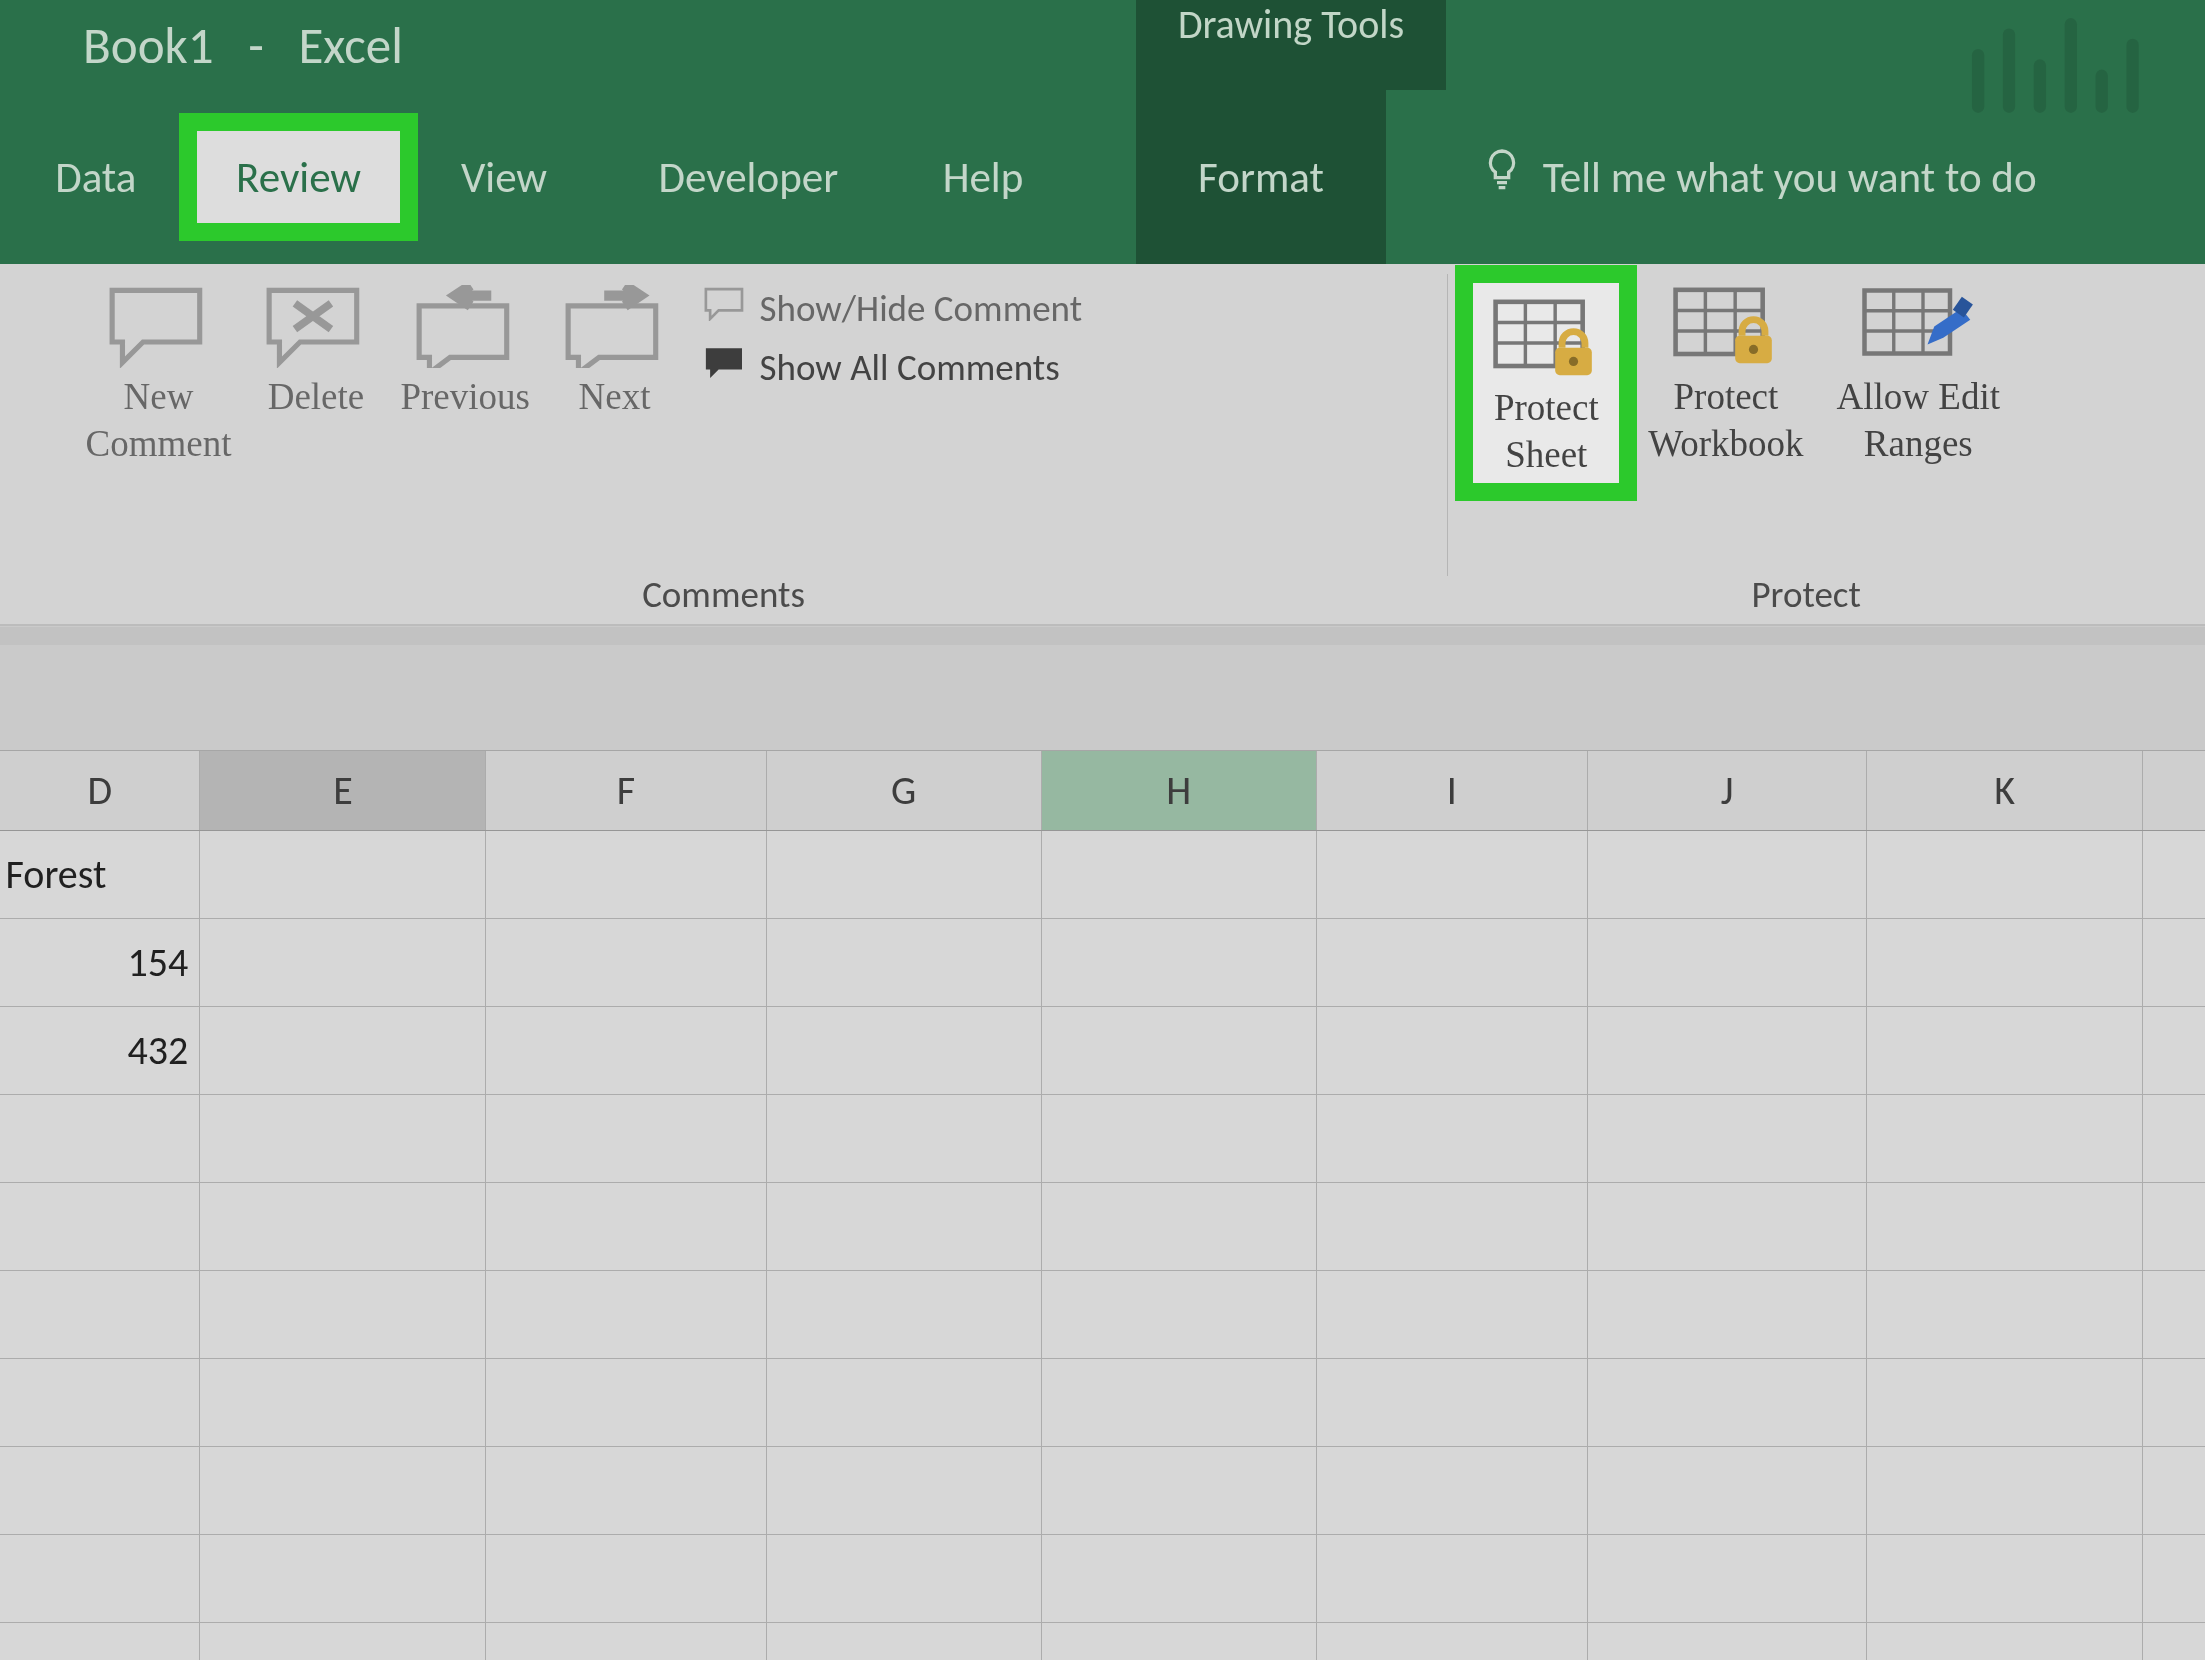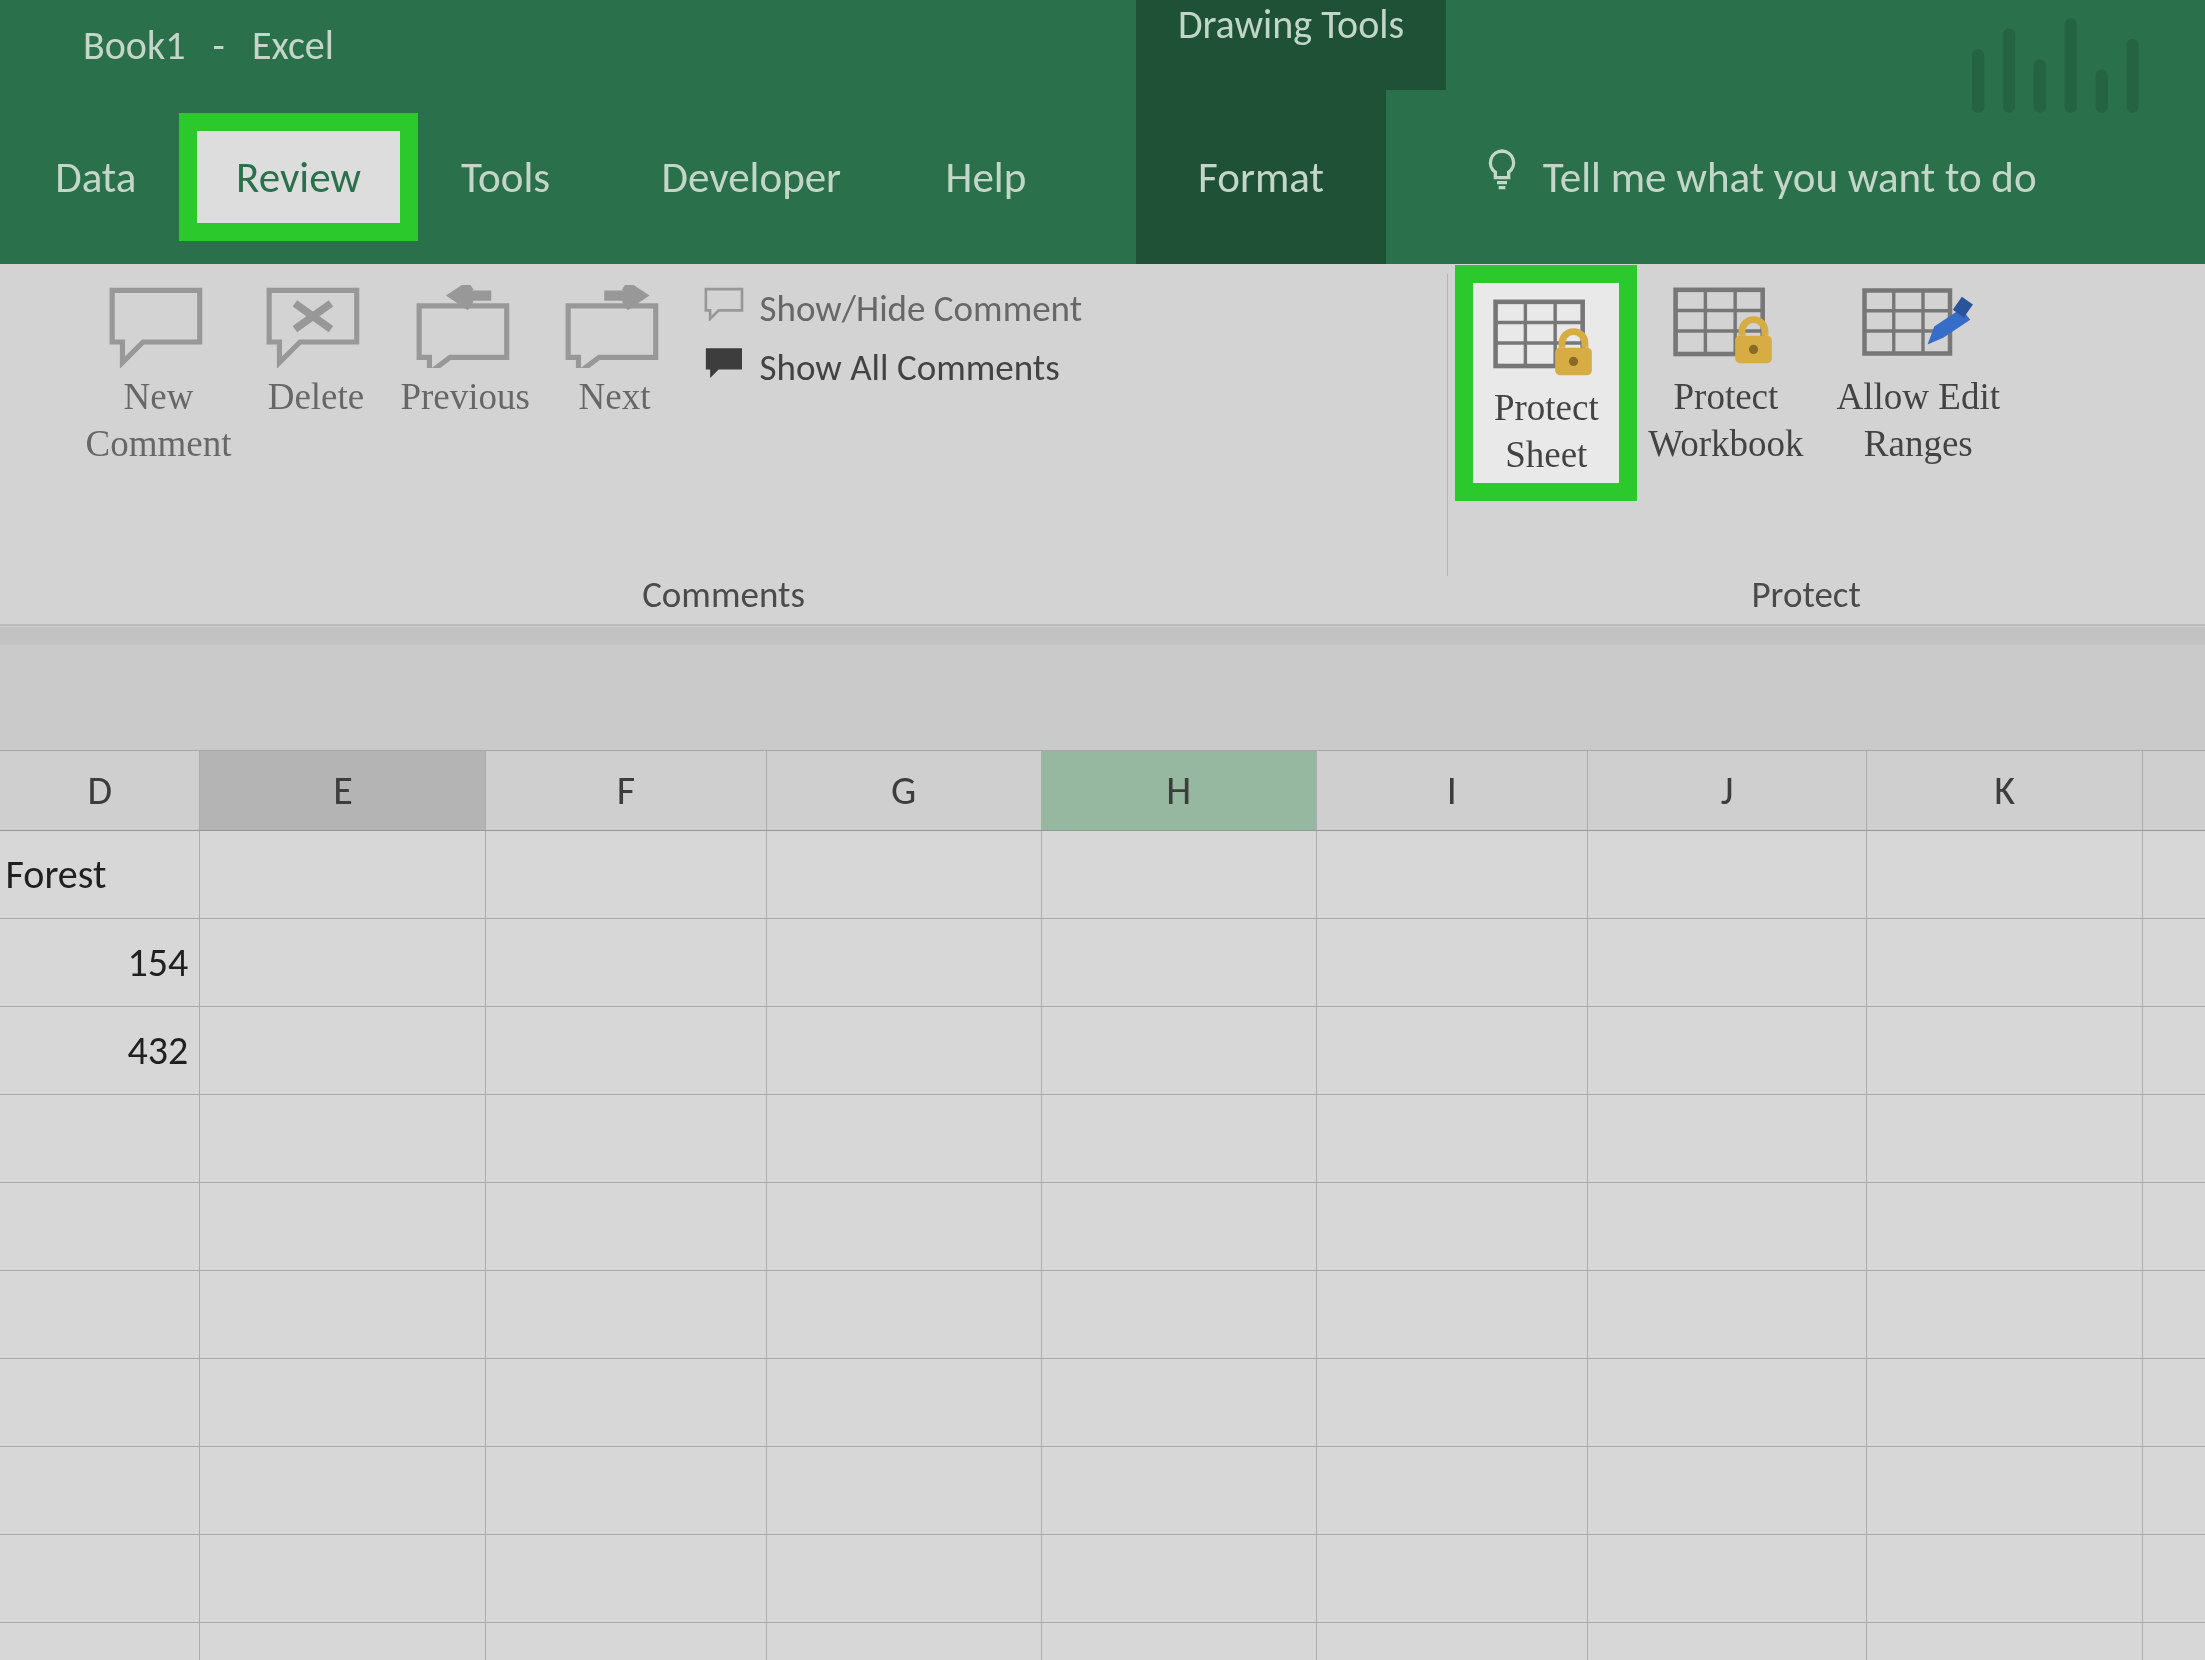--- a/index.html
+++ b/index.html
@@ -15,21 +15,21 @@
   
   .title-bar {
     background: #1d6f42;
     height: 90px;
     display: flex;
     align-items: center;
     position: relative;
   }
   .title-left {
     color: #d0e7d8;
-    font-size: 40px;
+    font-size: 51px;
     font-weight: 400;
     padding-left: 83px;
   }
   .title-context {
     position: absolute;
     background: #0f4b2a;
     left: 1136px;
     top: 0;
     height: 90px;
     width: 310px;
@@ -259,21 +259,21 @@
   <div class="title-context">
     <span>Drawing Tools</span>
   </div>
 </div>
 
 <div class="tab-row">
   <div class="tab tab-data">Data</div>
   <div class="tab-review-wrap">
     <div class="tab-review">Review</div>
   </div>
-  <div class="tab">Tools</div>
+  <div class="tab">View</div>
   <div class="tab" style="margin-left:48px">Developer</div>
   <div class="tab" style="margin-left:41px">Help</div>
   <div class="tab-format-bg">
     <div class="tab-format">Format</div>
   </div>
   <div class="tellme">
     <span>
       <svg width="40" height="48" viewBox="0 0 24 28">
           <path fill="none" stroke="#d0e7d8" stroke-width="2" d="M12 2a7 7 0 0 0-4 12.7V18h8v-3.3A7 7 0 0 0 12 2zM9 21h6M10 24h4"></path>
         </svg>

